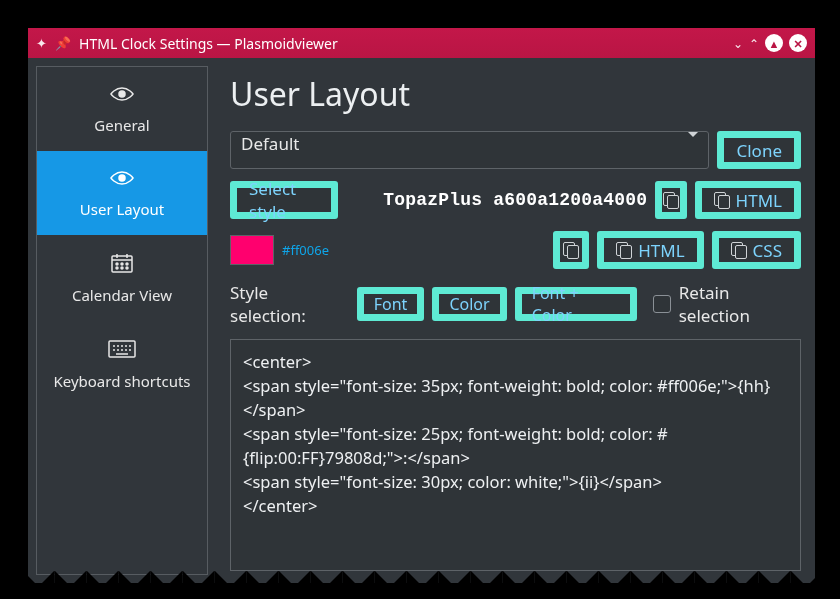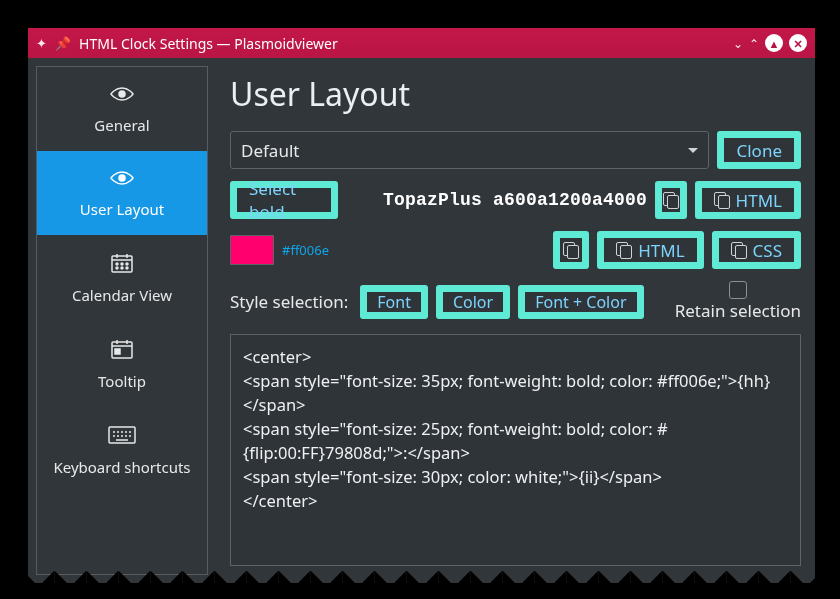--- a/index.html
+++ b/index.html
@@ -97,21 +97,20 @@
   gap: 8px;
   align-items: center;
 }
 .combo {
   flex: 1;
   height: 38px;
   border: 1px solid #5e6368;
   border-radius: 3px;
   background: #2f3438;
   display: flex;
-  align-items: center;
   padding: 0 10px;
   color: #e8e8e8;
   font-size: 17px;
   justify-content: space-between;
 }
 .combo .caret {
   width: 0; height: 0;
   border-left: 5px solid transparent;
   border-right: 5px solid transparent;
   border-top: 5px solid #cfd3d6;
@@ -152,21 +151,21 @@
   color: #0ea5e9;
 }
 .style-label { font-size: 17px; margin-right: 4px; }
 .checkbox {
   width: 18px; height: 18px;
   border: 1px solid #8a9096;
   border-radius: 3px;
   background: #2f3438;
 }
 .spacer { flex: 1; }
-.retain { display: flex; align-items: center; font-size: 17px; flex-direction: column; }
+.retain { display: flex; gap: 8px; align-items: center; font-size: 17px; }
 .editor {
   border: 1px solid #5e6368;
   background: #2f3438;
   padding: 10px 12px;
   font-size: 16.5px;
   line-height: 1.45;
   color: #eef0f2;
   height: 232px;
   white-space: pre-wrap;
   overflow: hidden;
@@ -247,30 +246,20 @@
               <circle cx="11" cy="11" r="1" fill="#e8e8e8"></circle>
               <circle cx="16" cy="11" r="1" fill="#e8e8e8"></circle>
               <circle cx="6" cy="15" r="1" fill="#e8e8e8"></circle>
               <circle cx="11" cy="15" r="1" fill="#e8e8e8"></circle>
               <circle cx="16" cy="15" r="1" fill="#e8e8e8"></circle>
             </svg>
         </span>
         <span>Calendar View</span>
       </div>
 
-      <div class="side-item">
-        <span class="icon cal">
-          <svg viewBox="0 0 22 20" fill="none" stroke="#e8e8e8" stroke-width="1.5">
-              <rect x="1" y="3" width="20" height="16" rx="1"></rect>
-              <path d="M1 7h20M6 1v4M16 1v4"></path>
-              <rect x="4" y="10" width="5" height="5" fill="#e8e8e8"></rect>
-            </svg>
-        </span>
-        <span>Tooltip</span>
-      </div>
 
       <div class="side-item">
         <span class="icon keyboard">
           <svg viewBox="0 0 28 18" fill="none" stroke="#e8e8e8" stroke-width="1.5">
               <rect x="1" y="1" width="26" height="16" rx="1"></rect>
               <path d="M5 6h2M9 6h2M13 6h2M17 6h2M21 6h2M5 10h2M9 10h2M13 10h2M17 10h2M21 10h2M8 14h12"></path>
             </svg>
         </span>
         <span>Keyboard shortcuts</span>
       </div>
@@ -284,21 +273,21 @@
           <span>Default</span>
           <span class="caret"></span>
         </div>
         <div class="btn">
           <span>Clone</span>
         </div>
       </div>
 
       <div class="row">
         <div class="btn">
-          <span>Select bold</span>
+          <span>Select style</span>
         </div>
         <div class="font-preview">TopazPlus a600a1200a4000</div>
         <div class="btn iconbtn">
           <span class="copy-icon"></span>
         </div>
         <div class="btn">
           <span class="copy-icon"></span>
           <span>HTML</span>
         </div>
       </div>

